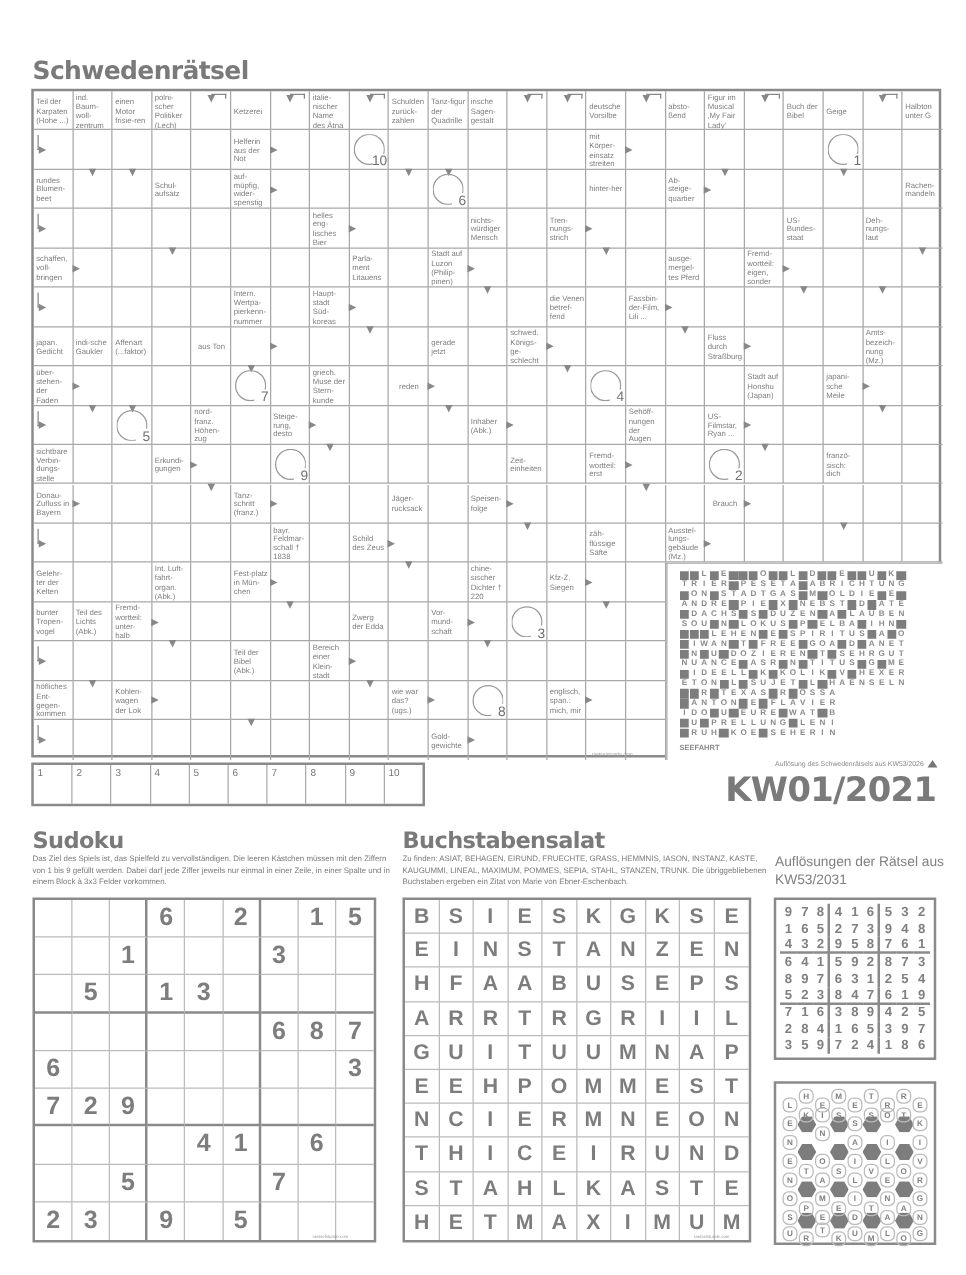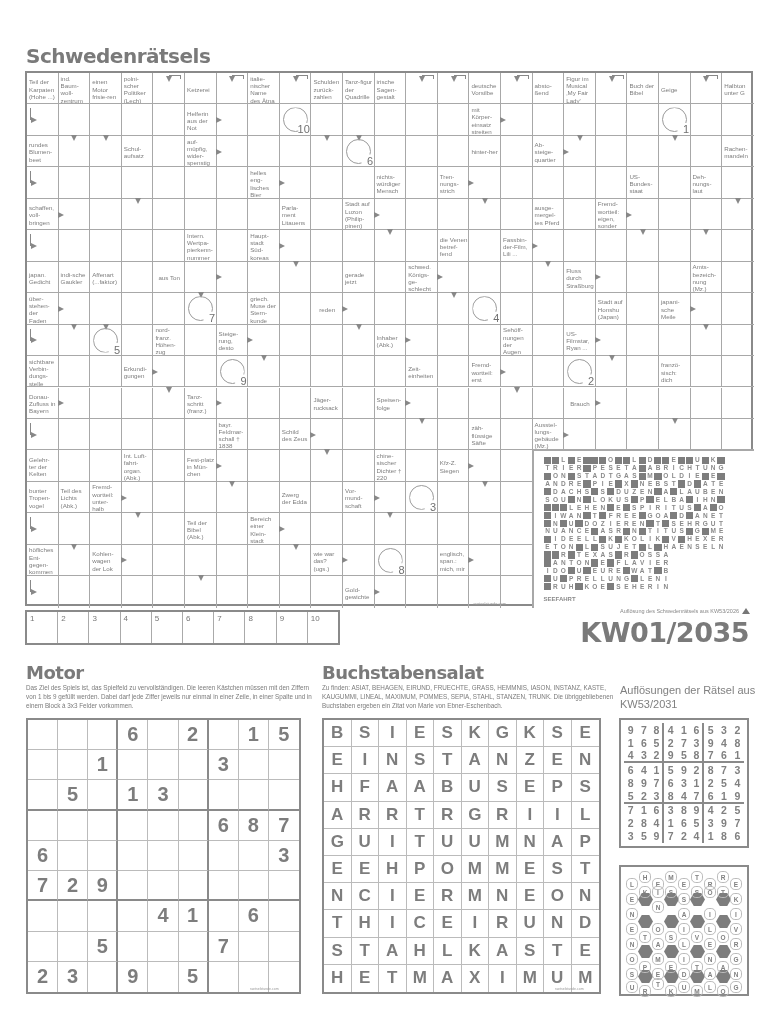--- a/index.html
+++ b/index.html
@@ -49,21 +49,21 @@
   .msd { font-size: 10.5px; font-weight: bold; color: #808080; display: flex; align-items: center; justify-content: center; }
   .msd.br { border-right: 2px solid #8a8a8a; }
   .msd.bb { border-bottom: 2px solid #8a8a8a; }
   #hex { position: absolute; left: 619px; top: 865px; width: 130px; height: 131px; border: 2px solid #8a8a8a; }
   .hx { position: absolute; width: 12px; height: 12px; font-size: 6.5px; font-weight: bold; color: #808080; text-align: center; line-height: 12px; }
   .hxb { position: absolute; width: 15px; height: 13px; background: #7d7d7d; clip-path: polygon(25% 0, 75% 0, 100% 50%, 75% 100%, 25% 100%, 0 50%); }
 </style>
 </head>
 <body>
 
-<div class="h1" id="sw-title">Schwedenrätsels</div>
+<div class="h1" id="sw-title">Schwedenrätsel</div>
 
 <div id="sw-grid">
     <div class="clue" style="left: 0px; top: 0px;">
       <span>Teil der Karpaten (Hohe ...)</span>
     </div>
     <div class="clue" style="left: 31.6px; top: 0px;">
       <span>ind. Baum-woll-zentrum</span>
     </div>
     <div class="clue" style="left: 63.2px; top: 0px;">
       <span>einen Motor frisie-ren</span>
@@ -1132,23 +1132,23 @@
     <div class="code-cell"><span>5</span></div>
     <div class="code-cell"><span>6</span></div>
     <div class="code-cell"><span>7</span></div>
     <div class="code-cell"><span>8</span></div>
     <div class="code-cell"><span>9</span></div>
     <div class="code-cell"><span>10</span></div>
   </div>
 
 <div id="prev-note"><span>Auflösung des Schwedenrätsels aus KW53/2026</span><span id="prev-tri"></span></div>
 
-<div id="kw">KW01/2035</div>
+<div id="kw">KW01/2021</div>
 
-<div class="h1" id="sd-title">Motor</div>
+<div class="h1" id="sd-title">Sudoku</div>
 <div class="desc" id="sd-desc">Das Ziel des Spiels ist, das Spielfeld zu vervollständigen. Die leeren Kästchen müssen mit den Ziffern von 1 bis 9 gefüllt werden. Dabei darf jede Ziffer jeweils nur einmal in einer Zeile, in einer Spalte und in einem Block à 3x3 Felder vorkommen.</div>
 <div id="sudoku">
     <div class="sd-c"></div>
     <div class="sd-c"></div>
     <div class="sd-c br"></div>
     <div class="sd-c">6</div>
     <div class="sd-c"></div>
     <div class="sd-c br">2</div>
     <div class="sd-c"></div>
     <div class="sd-c">1</div>

